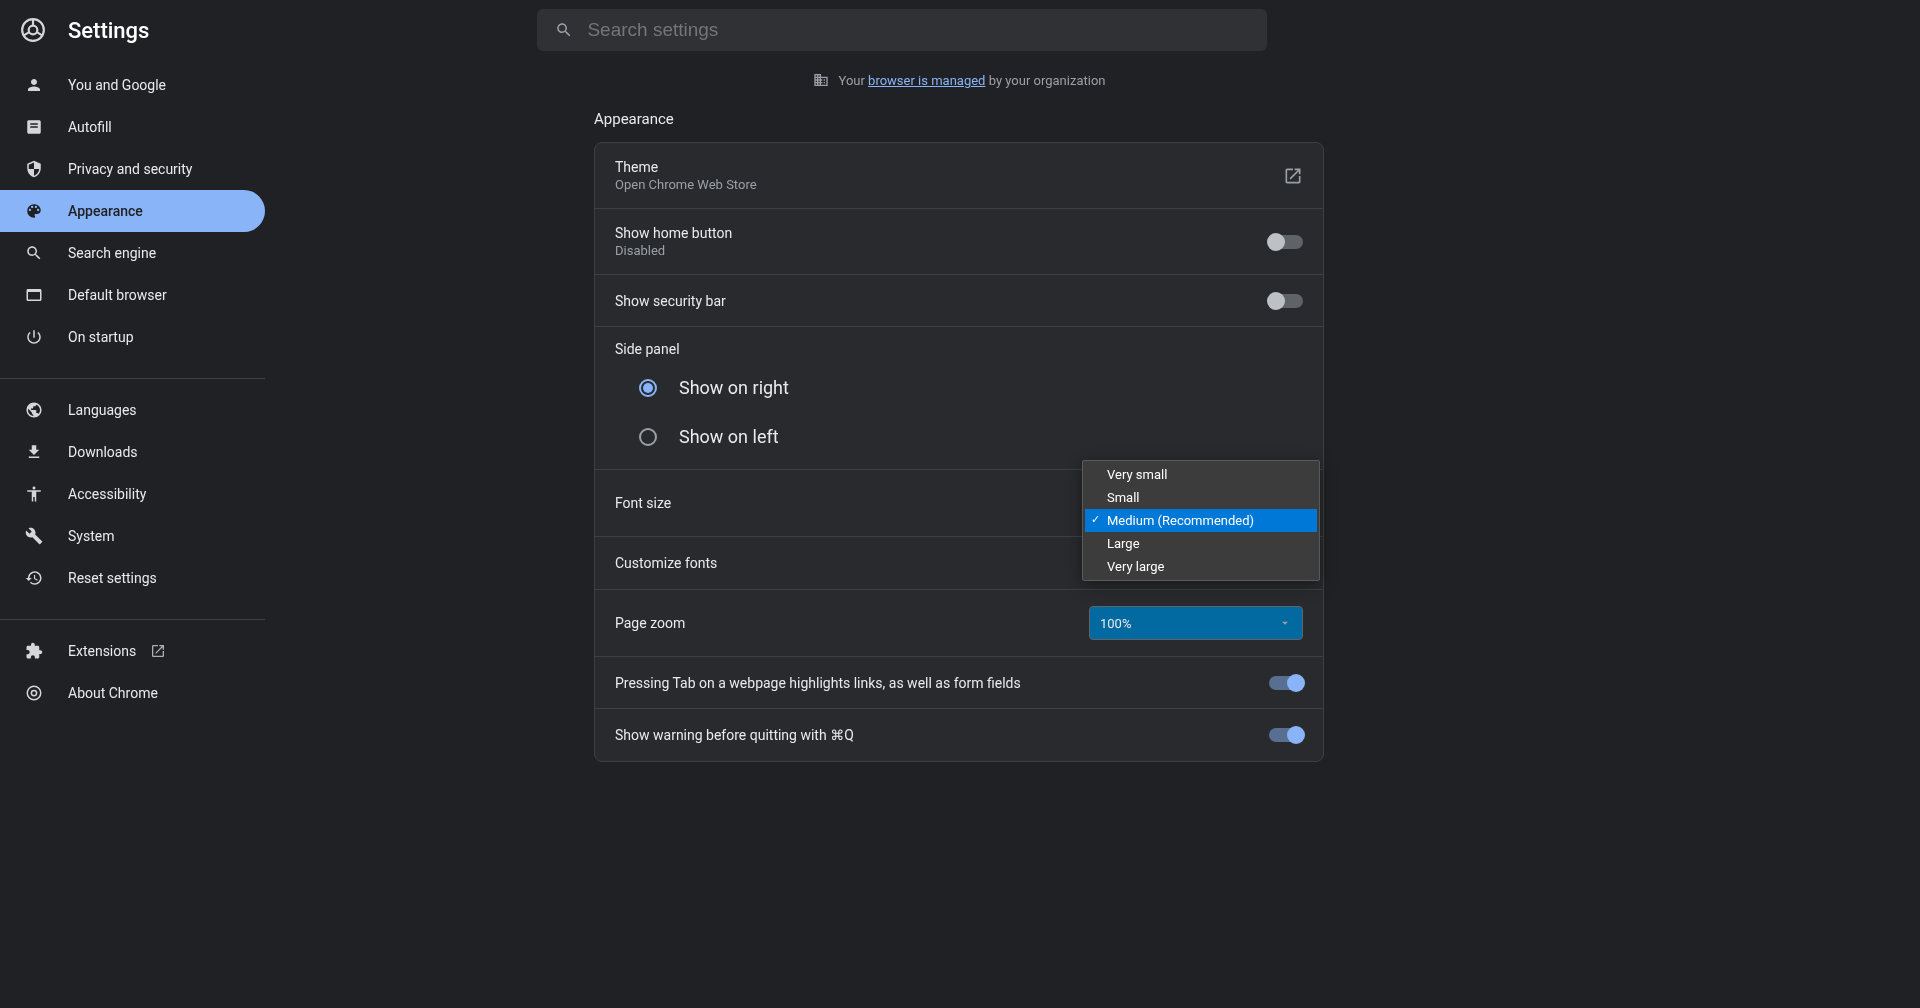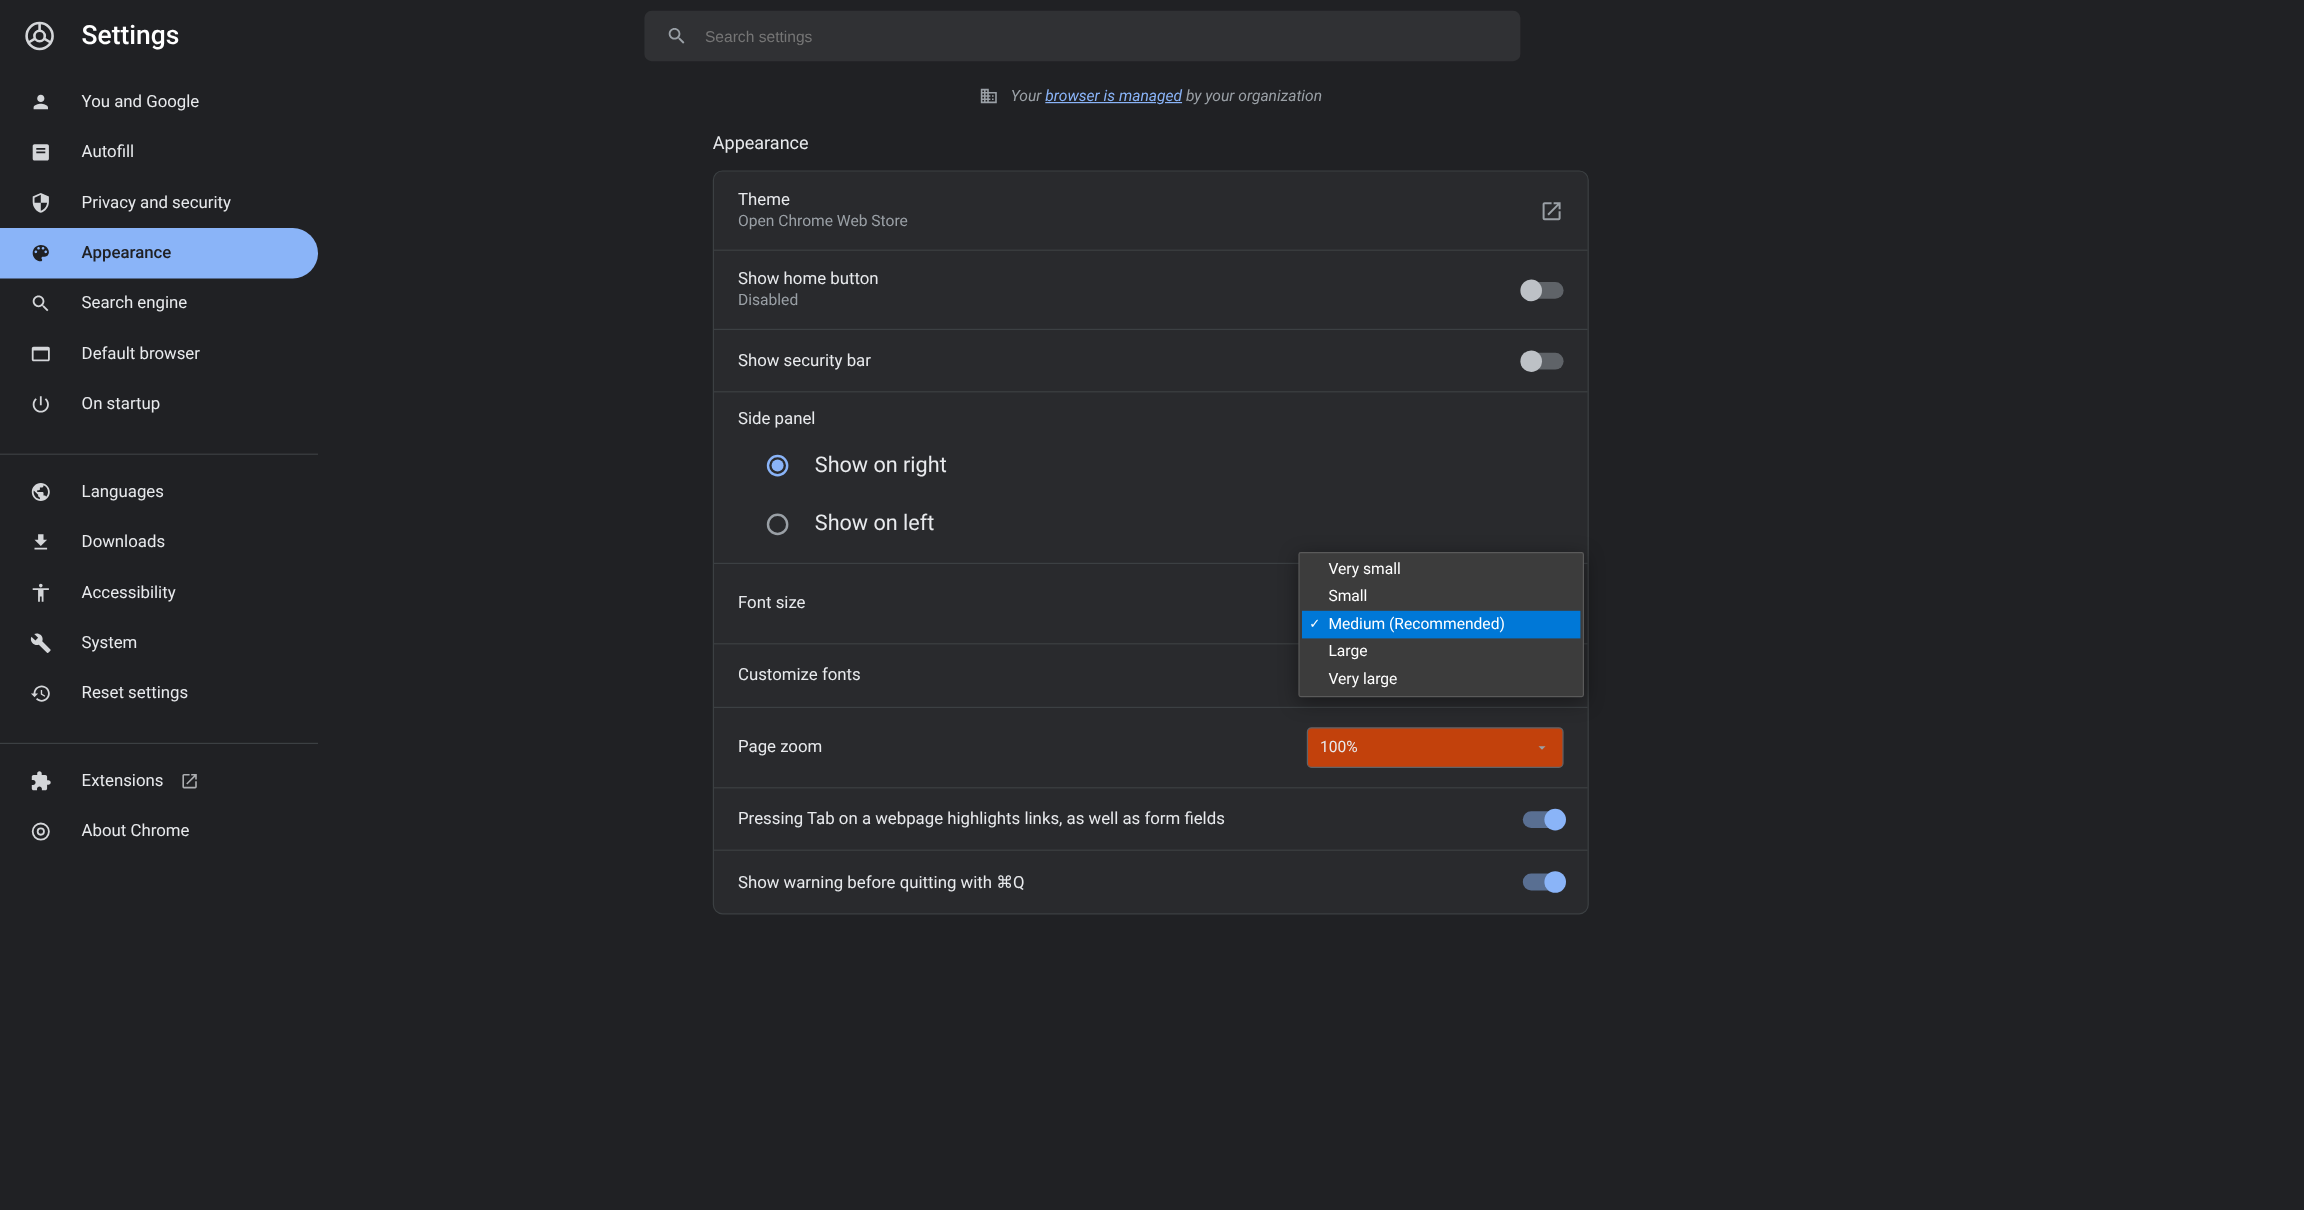--- a/index.html
+++ b/index.html
@@ -36,21 +36,21 @@
       margin-left: 388px;
       display: flex;
       align-items: center;
       padding: 0 18px;
     }
     .search-box input {
       background: transparent;
       border: none;
       outline: none;
       color: #9aa0a6;
-      font-size: 13px;
+      font-size: 19px;
       margin-left: 14px;
       width: 100%;
     }
     .sidebar {
       position: absolute;
       top: 60px;
       left: 0;
       width: 265px;
       padding-top: 4px;
     }
@@ -97,21 +97,20 @@
     }
     .banner {
       text-align: center;
       font-size: 13px;
       color: #9aa0a6;
       padding: 12px 0;
       display: flex;
       align-items: center;
       justify-content: center;
       gap: 10px;
-      font-style: italic;
     }
     .banner a { color: #8ab4f8; text-decoration: underline; }
     .section-title {
       font-size: 15px;
       color: #e8eaed;
       margin: 10px 0 14px 0;
     }
     .card {
       background: #292a2d;
       border-radius: 8px;
@@ -169,21 +168,21 @@
       content: '';
       position: absolute;
       width: 10px;
       height: 10px;
       background: #8ab4f8;
       border-radius: 50%;
       top: 2px;
       left: 2px;
     }
     .select-box {
-      background: #c2410c;
+      background: #0369a1;
       border: 1px solid #5f6368;
       border-radius: 4px;
       height: 34px;
       width: 214px;
       display: flex;
       align-items: center;
       justify-content: space-between;
       padding: 0 10px;
       font-size: 13px;
       color: #e8eaed;

